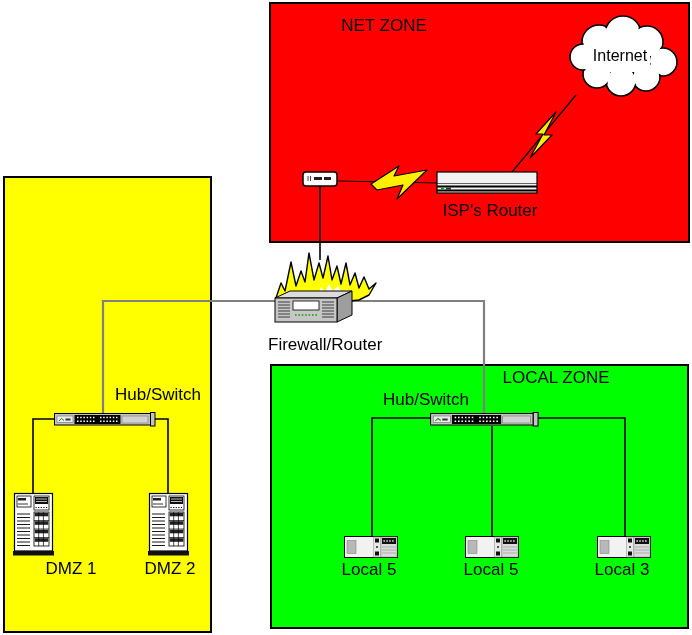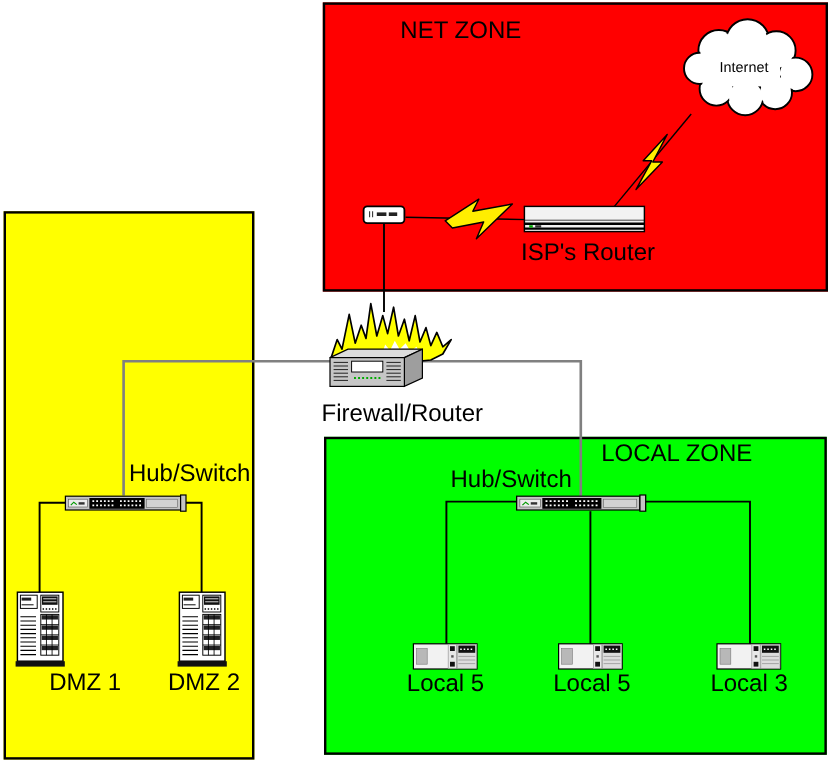--- a/index.html
+++ b/index.html
@@ -3,22 +3,22 @@
 <meta charset="utf-8">
 <style>
   html,body{margin:0;padding:0;background:#fff;}
   #stage{position:relative;width:692px;height:635px;background:#ffffff;overflow:hidden;
          font-family:"Liberation Sans","DejaVu Sans",sans-serif;color:#000;}
   .zone{position:absolute;border:2px solid #000;box-sizing:border-box;z-index:1;}
   #zone-net{left:269px;top:2px;width:421px;height:241px;background:#ff0000;}
   #zone-dmz{left:3px;top:176px;width:209px;height:457px;background:#ffff00;}
   #zone-local{left:270px;top:364px;width:419px;height:265px;background:#00ff00;}
   #net-svg{position:absolute;left:0;top:0;z-index:2;}
-  .lbl{position:absolute;z-index:3;text-align:center;font-size:20px;line-height:16px;white-space:nowrap;}
-  .lbl.small{font-size:12px;}
+  .lbl{position:absolute;z-index:3;text-align:center;font-size:17px;line-height:16px;white-space:nowrap;}
+  .lbl.small{font-size:16px;}
 </style>
 </head>
 <body>
 
 <div id="stage">
 
   <div class="zone" id="zone-net"></div>
   <div class="zone" id="zone-dmz"></div>
   <div class="zone" id="zone-local"></div>
 

